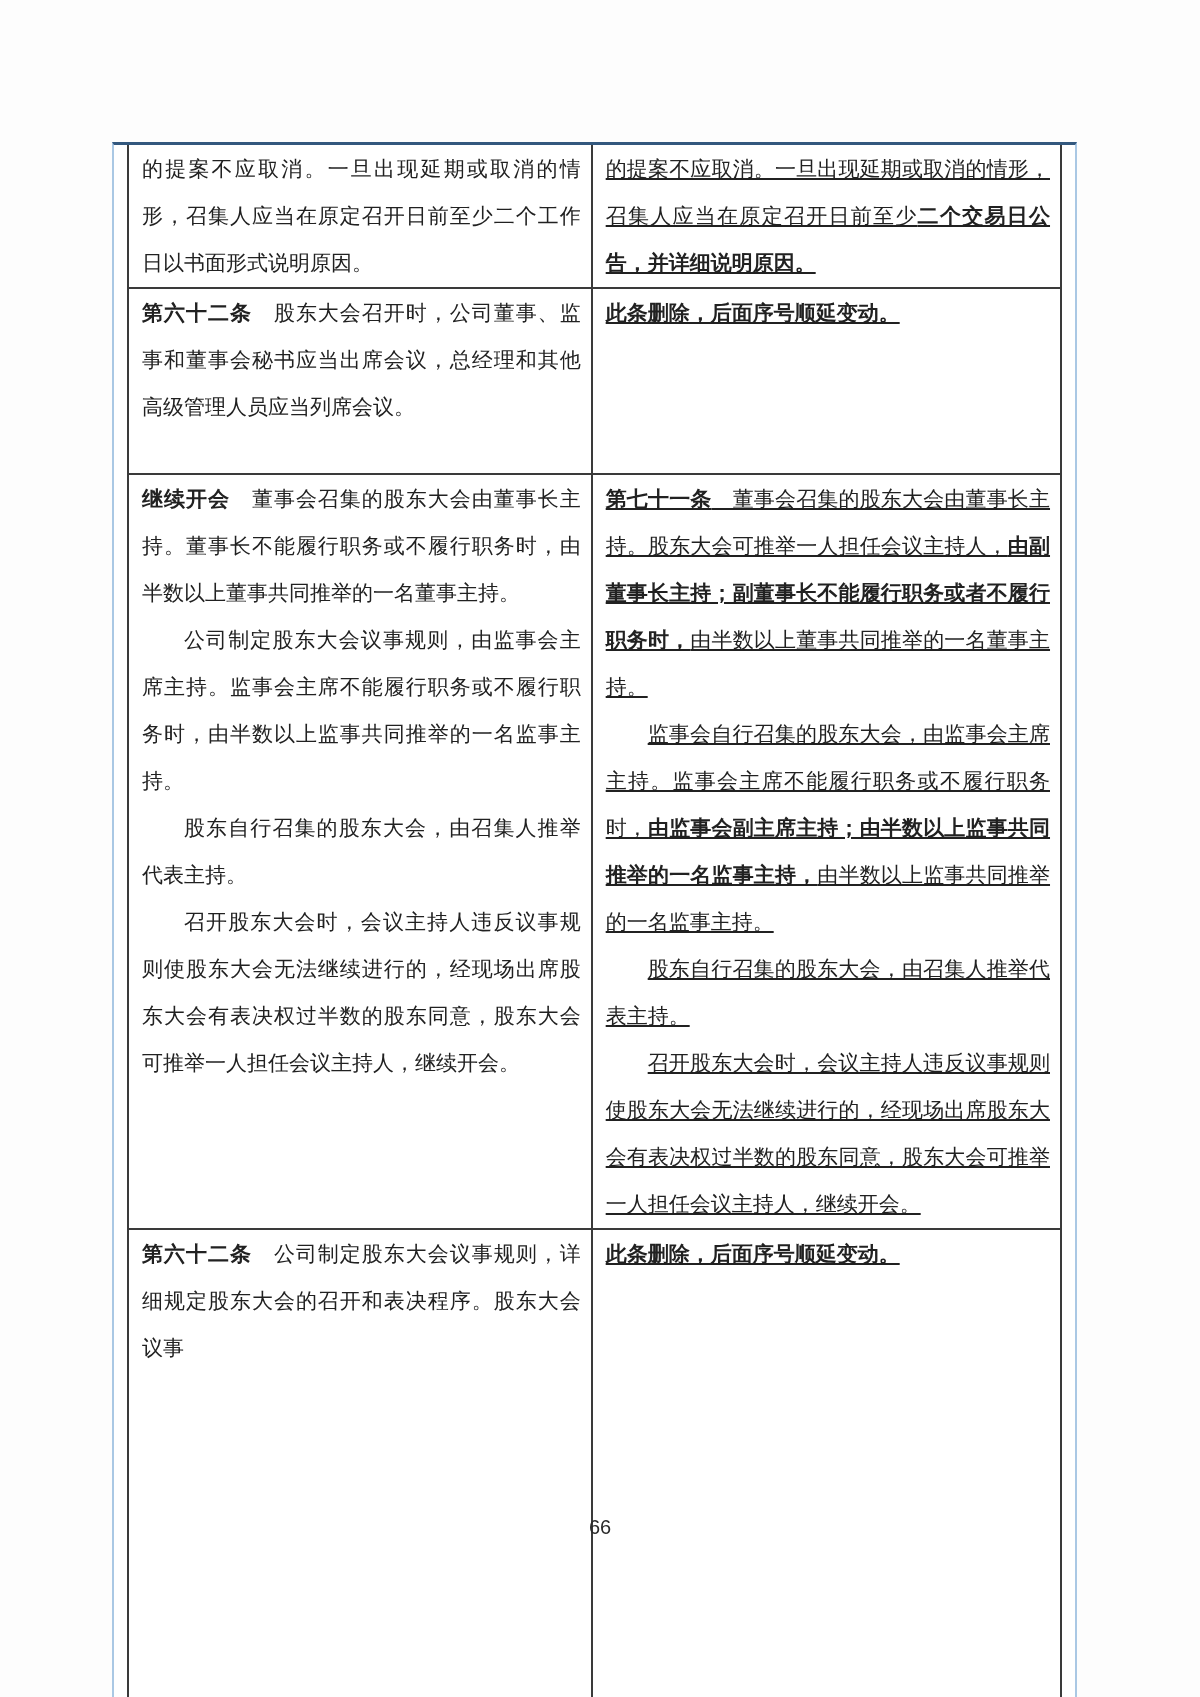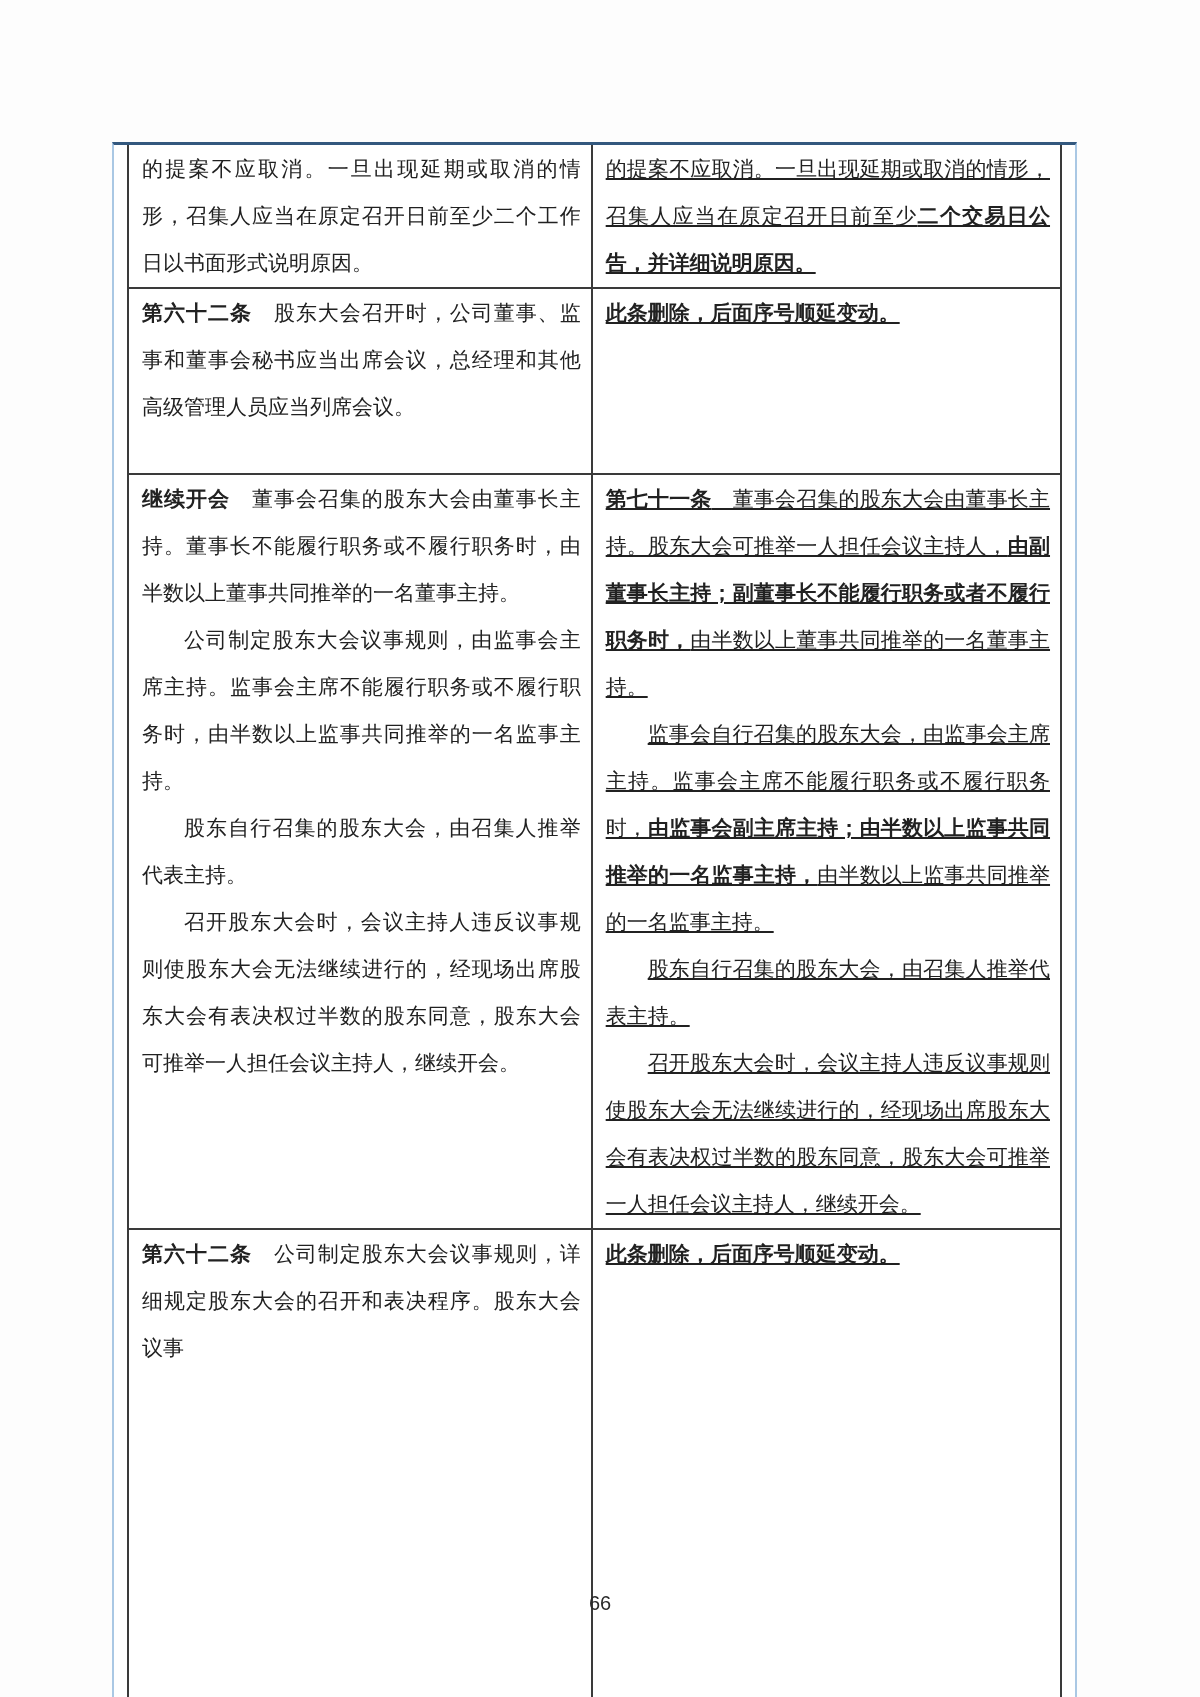--- a/index.html
+++ b/index.html
@@ -51,21 +51,21 @@
     font-size: 21px;
     line-height: 47px;
     text-align: justify;
     text-align-last: left;
     word-break: break-all;
   }
   .cell p.indent { text-indent: 2em; }
   .cell .bold { font-weight: 700; }
   .page-number {
     position: absolute;
-    top: 1592px;
+    top: 1516px;
     left: 0;
     width: 100%;
     text-align: center;
     font-family: "Liberation Sans", "DejaVu Sans", sans-serif;
     font-size: 20px;
     color: #2b2b2b;
   }
 </style>
 </head>
 <body>

